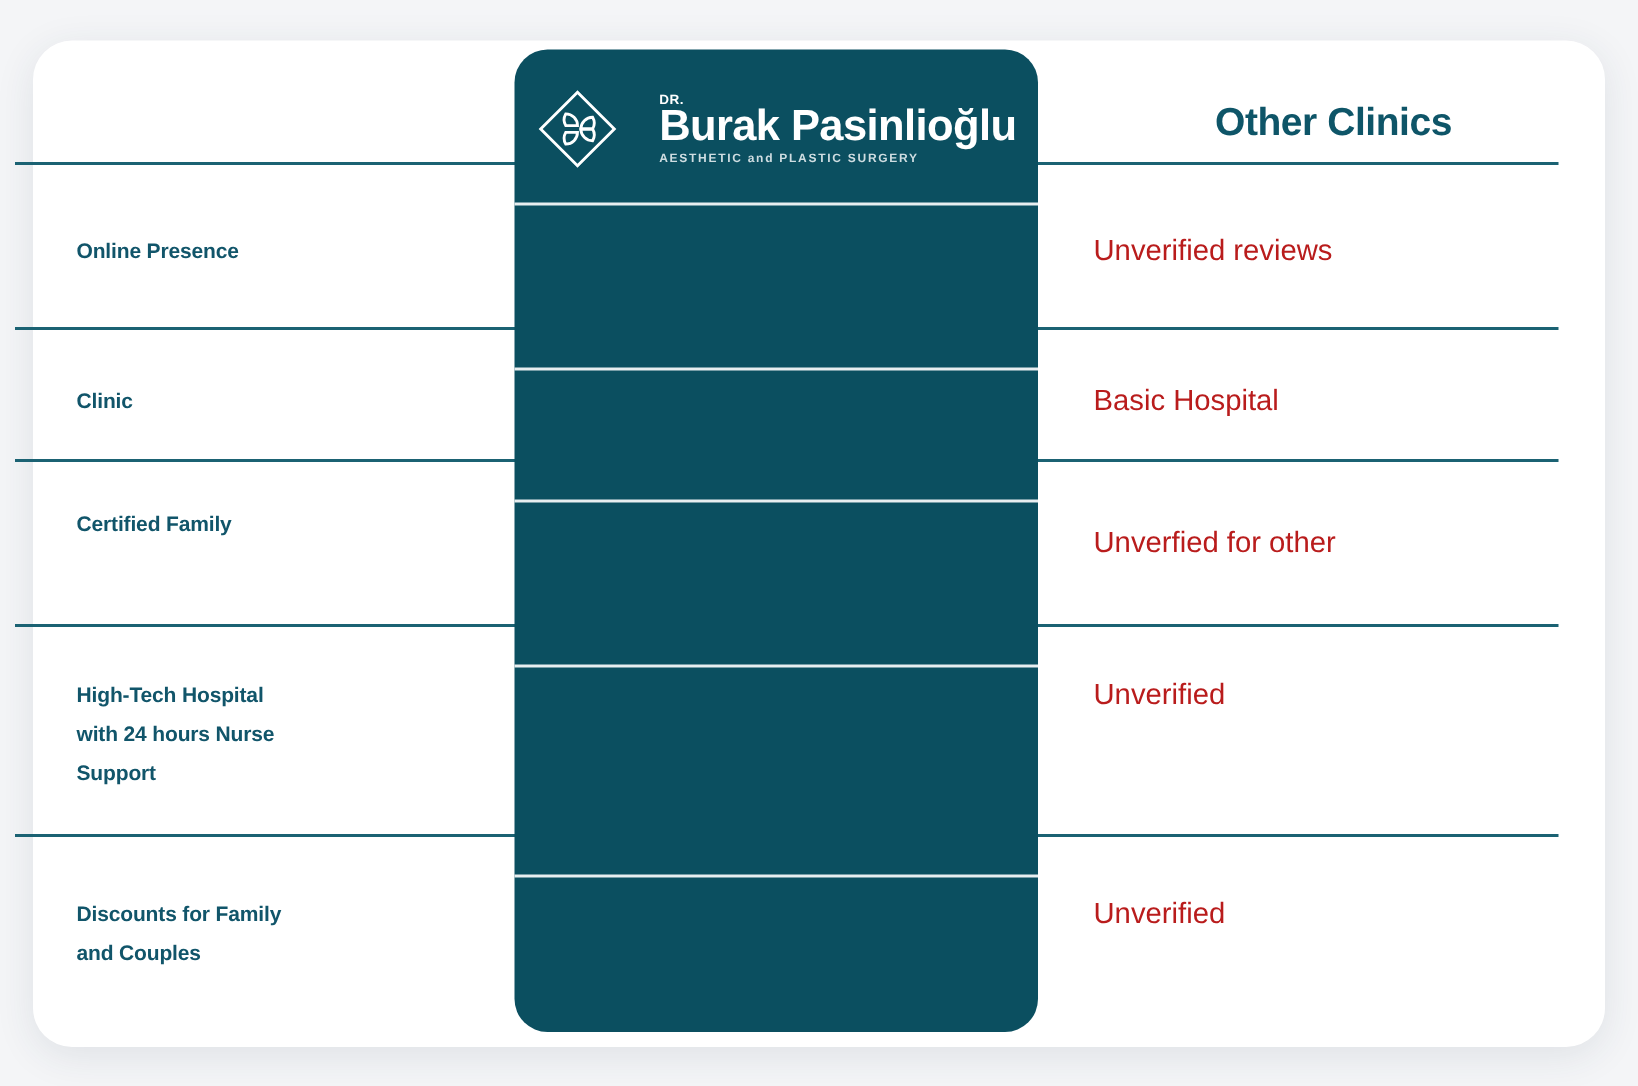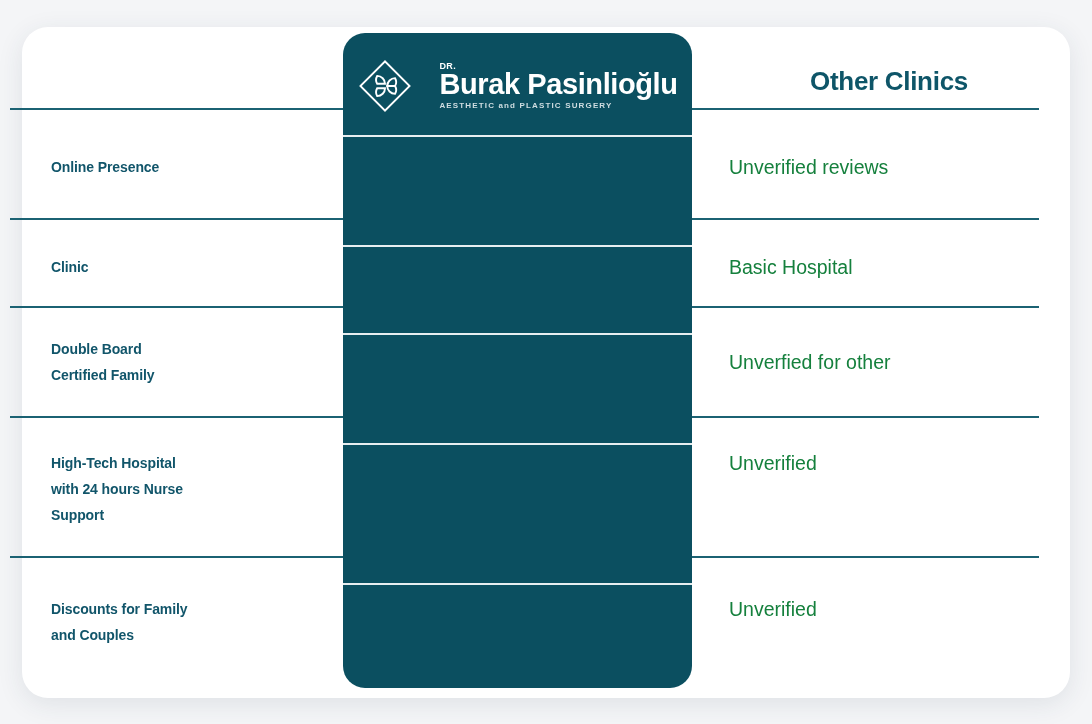--- a/index.html
+++ b/index.html
@@ -98,21 +98,21 @@
     font-size: 19.5px;
     font-weight: normal;
     line-height: 26px;
     z-index: 6;
   }
 
   .cell-right {
     position: absolute;
     left: 729px;
     width: 310px;
-    color: #15803d;
+    color: #b91c1c;
     font-size: 19.5px;
     font-weight: normal;
     line-height: 26px;
   }
 
   
   .header-other {
     position: absolute;
     left: 729px;
     top: 66px;
@@ -222,21 +222,20 @@
     </div>
 
     <div class="row" style="top:218px; height:88px;">
       <div class="cell-label" style="top:36px;">Clinic</div>
       <div class="cell-mid" style="top:36px;">High-tech luxury</div>
       <div class="cell-right" style="top:36px;">Basic Hospital</div>
     </div>
 
     <div class="row" style="top:306px; height:110px;">
       <div class="cell-label" style="top:30px;">
-        <div>Double Board</div>
         <div>Certified Family</div>
       </div>
       <div class="cell-mid" style="top:43px;">Verified</div>
       <div class="cell-right" style="top:43px;">Unverfied for other</div>
     </div>
 
     <div class="row" style="top:416px; height:140px;">
       <div class="cell-label" style="top:34px;">
         <div>High-Tech Hospital</div>
         <div>with 24 hours Nurse</div>

